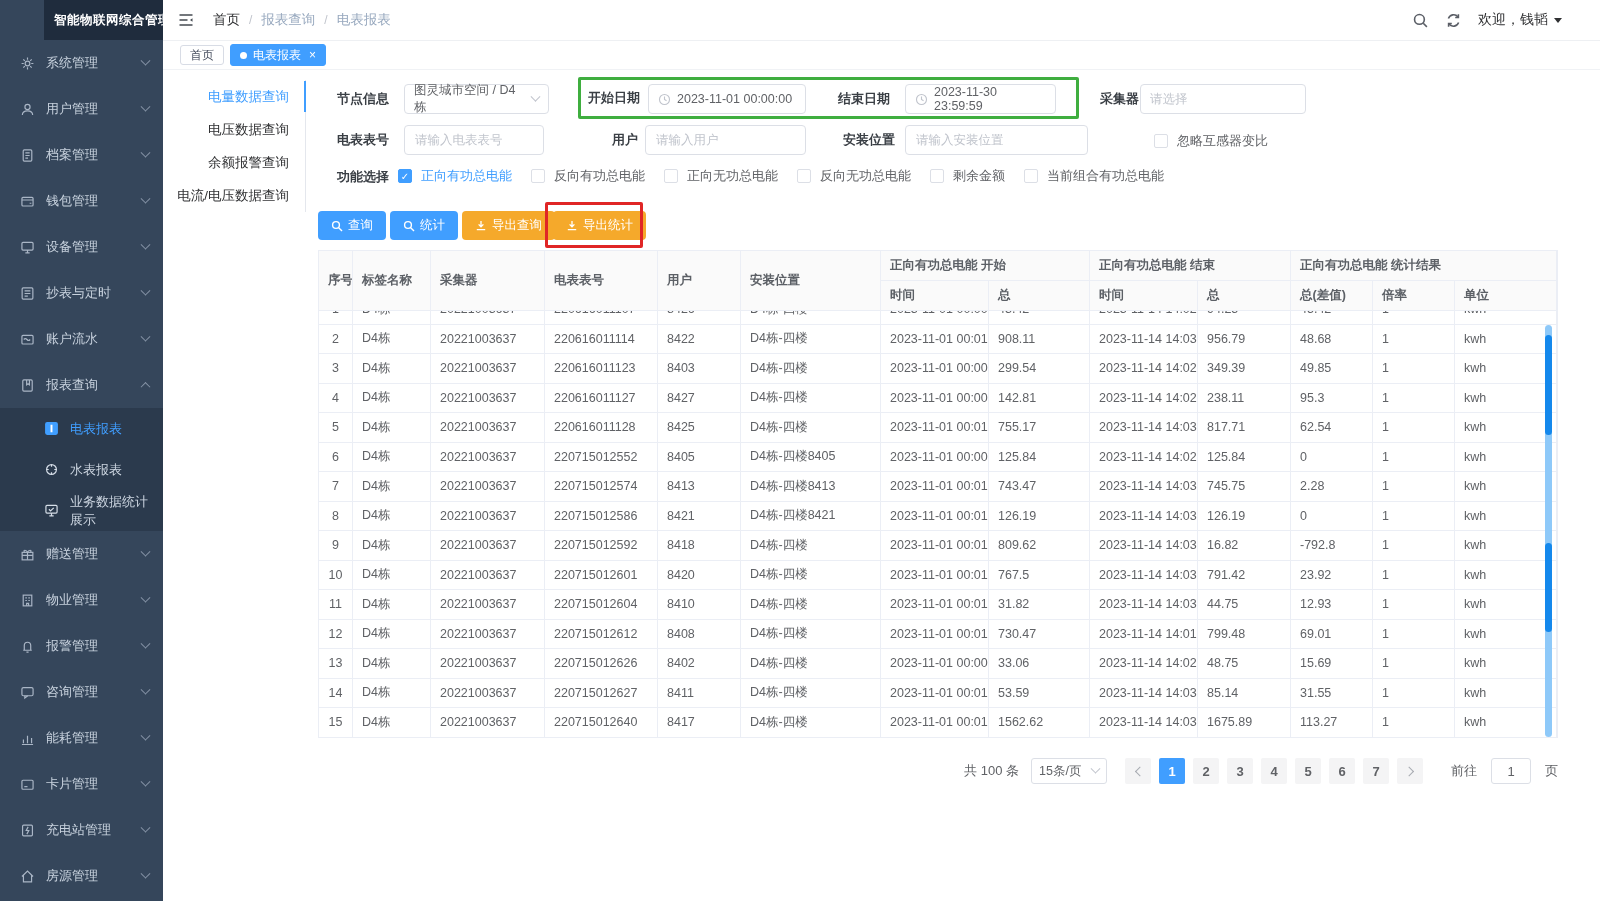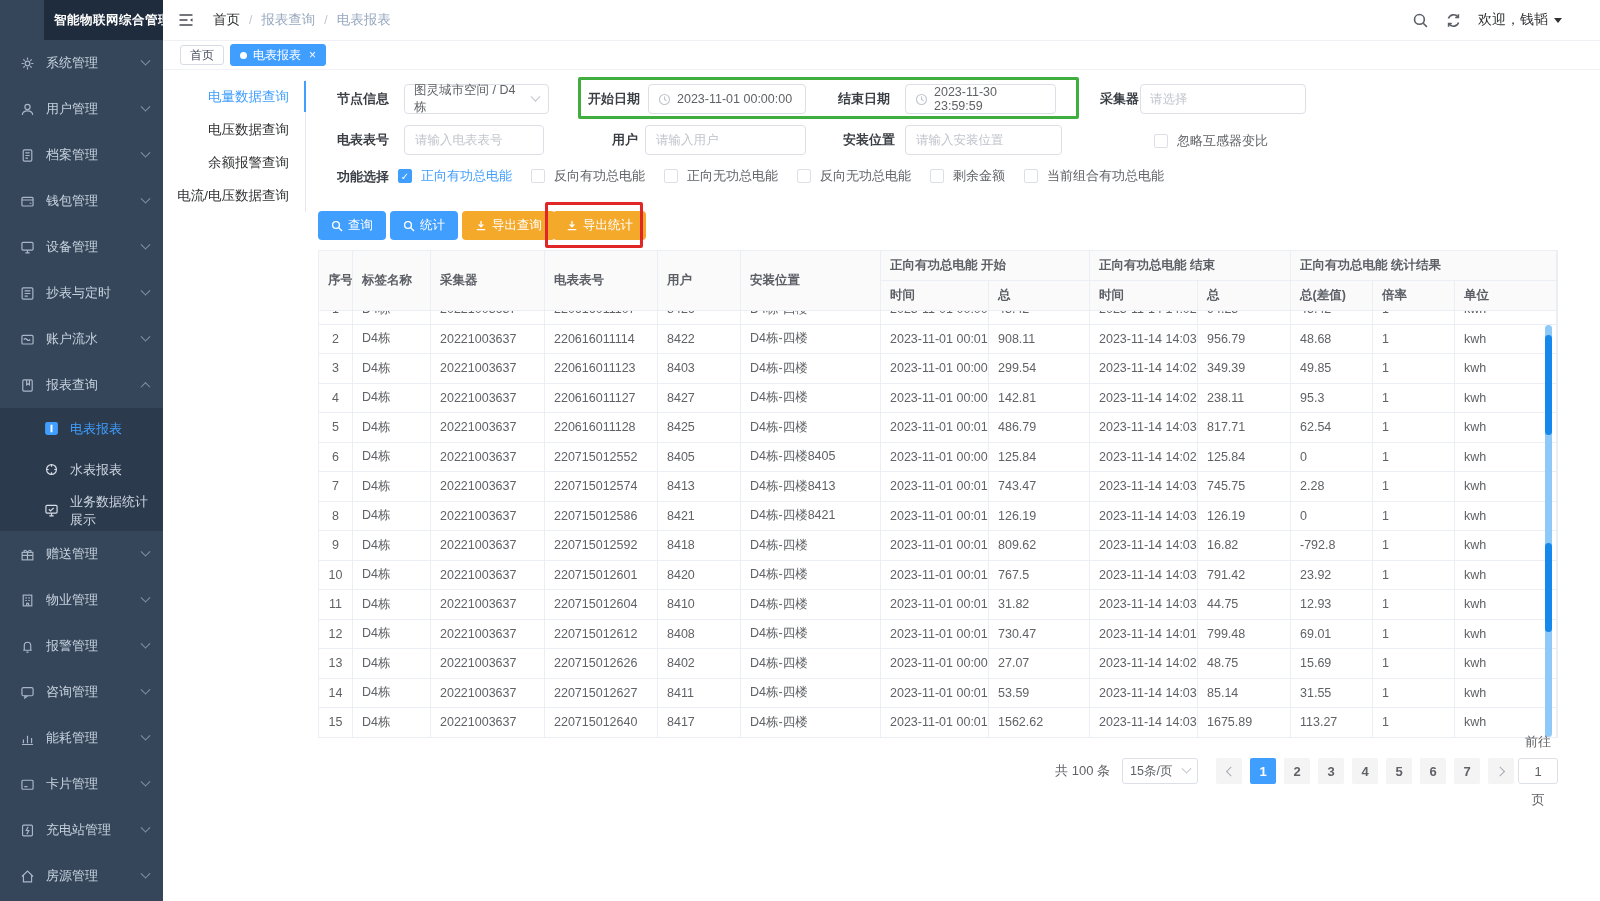--- a/index.html
+++ b/index.html
@@ -79,21 +79,21 @@
   
   .pager{position:absolute;top:757px;right:42px;height:28px;display:flex;align-items:center;font-size:13px;color:#606266;}
   .pg-total{margin-right:12px;white-space:nowrap;}
   .pg-size{width:76px;height:26px;border:1px solid #dcdfe6;border-radius:3px;display:flex;align-items:center;padding:0 7px;gap:4px;font-size:12.5px;color:#606266;margin-right:14px;cursor:pointer;white-space:nowrap;}
   .pg-btn{width:26px;height:26px;border-radius:2px;background:#f4f4f5;display:flex;align-items:center;justify-content:center;margin:0 4px;cursor:pointer;color:#606266;font-weight:600;}
   .pg-btn.num{font-weight:600;font-size:13px;}
   .pg-btn.active{background:#409eff;color:#fff;}
   .pg-arrow{width:7px;height:7px;border-right:1.5px solid #a8abb2;border-bottom:1.5px solid #a8abb2;}
   .pg-arrow.left{transform:rotate(135deg) translate(-1px,-1px);}
   .pg-arrow.right{transform:rotate(-45deg) translate(-1px,-1px);}
-  .pg-goto{display:flex;align-items:center;gap:7px;margin-left:0;white-space:nowrap;flex-direction:column;}
+  .pg-goto{display:flex;align-items:center;gap:14px;margin-left:24px;white-space:nowrap;}
   .pg-input{width:40px;height:26px;border:1px solid #dcdfe6;border-radius:3px;text-align:center;font-size:13px;color:#606266;outline:none;font-family:inherit;}
 </style>
 </head>
 <body>
 
 <div class="app">
 
   <div class="sidebar">
     <div class="logo">智能物联网综合管理平台</div>
     <div id="sidebar-menu">
@@ -339,21 +339,21 @@
       <div class="sub-item ">余额报警查询</div>
       <div class="sub-item ">电流/电压数据查询</div>
     </div>
 
   <div class="flabel" style="left:337px;top:84px;">节点信息</div>
   <div class="ctl" style="left:404px;top:84px;width:145px;">
     <span>图灵城市空间 / D4栋</span>
     <span class="sel-chev"></span>
   </div>
 
-  <div class="flabel" style="left:588px;top:84px;">开始日期</div>
+  <div class="flabel" style="left:588px;top:84px;font-family:Liberation Mono, monospace;">开始日期</div>
   <div class="ctl" style="left:648px;top:84px;width:158px;">
     <span style="display:flex;">
         <svg width="13" height="13" viewBox="0 0 14 14" fill="none" stroke="#c0c4cc" stroke-width="1.2">
           <circle cx="7" cy="7" r="5.4"></circle>
           <path d="M7 3.8V7l2.2 1.4"></path>
         </svg>
       </span>
     <span>2023-11-01 00:00:00</span>
   </div>
 
@@ -373,21 +373,21 @@
     <span class="ph">请选择</span>
   </div>
 
   <div class="flabel" style="left:337px;top:125px;">电表表号</div>
   <input class="ctl" style="left: 404px; top: 125px; width: 140px;" placeholder="请输入电表表号">
 
   <div class="flabel" style="left:612px;top:125px;">用户</div>
   <input class="ctl" style="left: 645px; top: 125px; width: 161px;" placeholder="请输入用户">
 
   <div class="flabel" style="left:843px;top:125px;">安装位置</div>
-  <input class="ctl" style="left: 905px; top: 125px; width: 157px;" placeholder="请输入安装位置">
+  <input class="ctl" style="left: 905px; top: 125px; width: 183px;" placeholder="请输入安装位置">
 
   <label class="cb" style="position:absolute;left:1154px;top:132px;">
     <span class="box"></span>
     <span class="cb-label">忽略互感器变比</span>
   </label>
 
   <div class="flabel" style="left:337px;top:167px;height:20px;line-height:20px;">功能选择</div>
   <div class="feature-row" style="top:167px;" id="feature-row">
       <label class="cb checked">
   <span class="box">✓</span>
@@ -527,21 +527,21 @@
             <div class="td ">kwh</div>
           </div>
           <div class="trow">
             <div class="td c">5</div>
             <div class="td ">D4栋</div>
             <div class="td ">20221003637</div>
             <div class="td ">220616011128</div>
             <div class="td ">8425</div>
             <div class="td ">D4栋-四楼</div>
             <div class="td ">2023-11-01 00:01:00</div>
-            <div class="td ">486.79</div>
+            <div class="td ">755.17</div>
             <div class="td ">2023-11-14 14:03:02</div>
             <div class="td ">817.71</div>
             <div class="td ">62.54</div>
             <div class="td ">1</div>
             <div class="td ">kwh</div>
           </div>
           <div class="trow">
             <div class="td c">6</div>
             <div class="td ">D4栋</div>
             <div class="td ">20221003637</div>
@@ -647,21 +647,21 @@
             <div class="td ">kwh</div>
           </div>
           <div class="trow">
             <div class="td c">13</div>
             <div class="td ">D4栋</div>
             <div class="td ">20221003637</div>
             <div class="td ">220715012626</div>
             <div class="td ">8402</div>
             <div class="td ">D4栋-四楼</div>
             <div class="td ">2023-11-01 00:00:48</div>
-            <div class="td ">27.07</div>
+            <div class="td ">33.06</div>
             <div class="td ">2023-11-14 14:02:38</div>
             <div class="td ">48.75</div>
             <div class="td ">15.69</div>
             <div class="td ">1</div>
             <div class="td ">kwh</div>
           </div>
           <div class="trow">
             <div class="td c">14</div>
             <div class="td ">D4栋</div>
             <div class="td ">20221003637</div>

